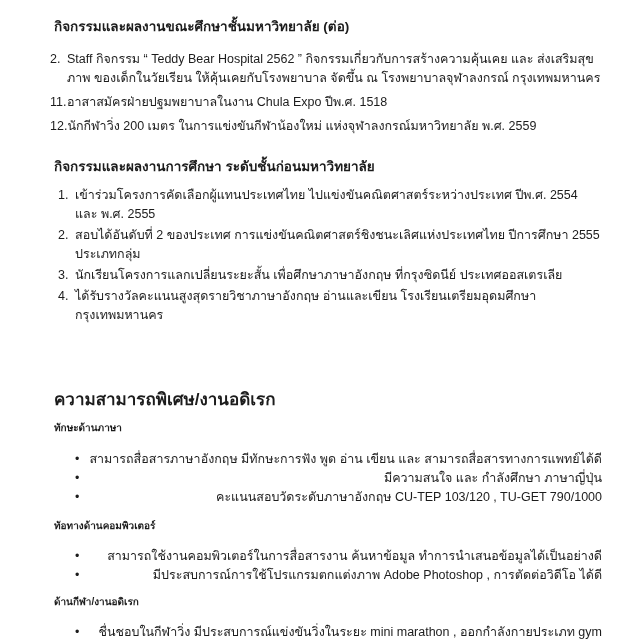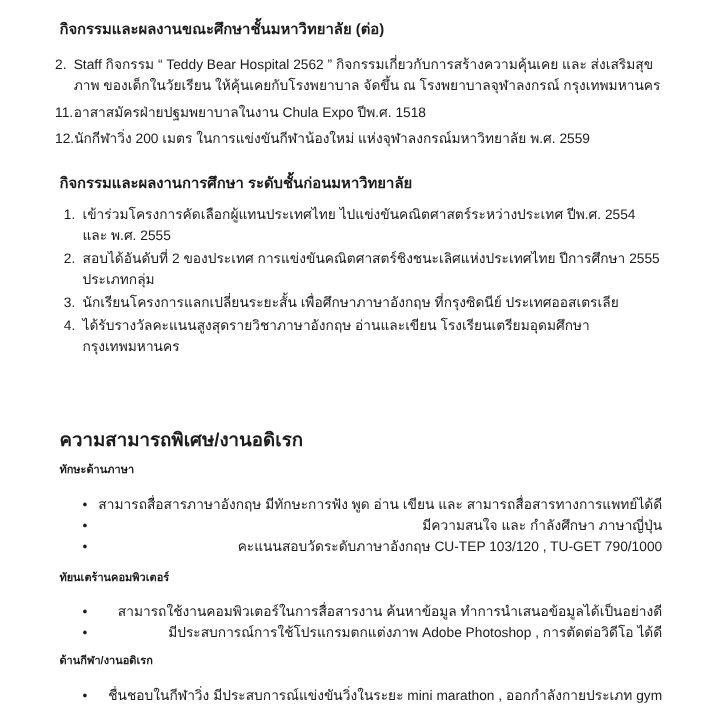--- a/index.html
+++ b/index.html
@@ -99,21 +99,21 @@
       <li>
         <span class="dot">•</span>
         <span class="txt">มีความสนใจ และ กำลังศึกษา ภาษาญี่ปุ่น</span>
       </li>
       <li>
         <span class="dot">•</span>
         <span class="txt">คะแนนสอบวัดระดับภาษาอังกฤษ CU-TEP 103/120 , TU-GET 790/1000</span>
       </li>
     </ul>
 
-    <h3 class="sub-heading mt10">ทัยนเตร้านคอมพิวเตอร์</h3>
+    <h3 class="sub-heading mt10">ทัอทางด้านคอมพิวเตอร์</h3>
     <ul class="bullets mt12">
       <li>
         <span class="dot">•</span>
         <span class="txt">สามารถใช้งานคอมพิวเตอร์ในการสื่อสารงาน ค้นหาข้อมูล ทำการนำเสนอข้อมูลได้เป็นอย่างดี</span>
       </li>
       <li>
         <span class="dot">•</span>
         <span class="txt">มีประสบการณ์การใช้โปรแกรมตกแต่งภาพ Adobe Photoshop , การตัดต่อวิดีโอ ได้ดี</span>
       </li>
     </ul>

